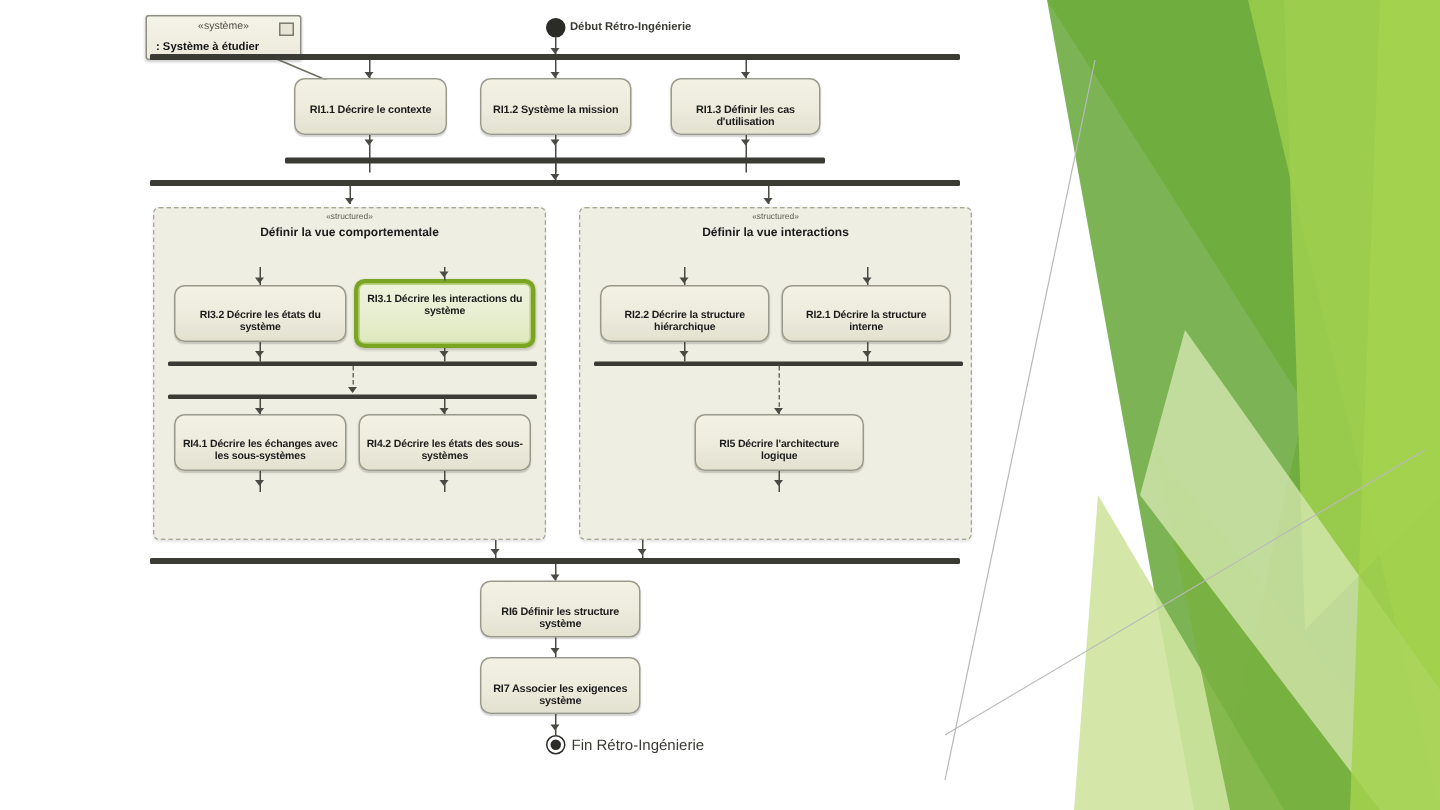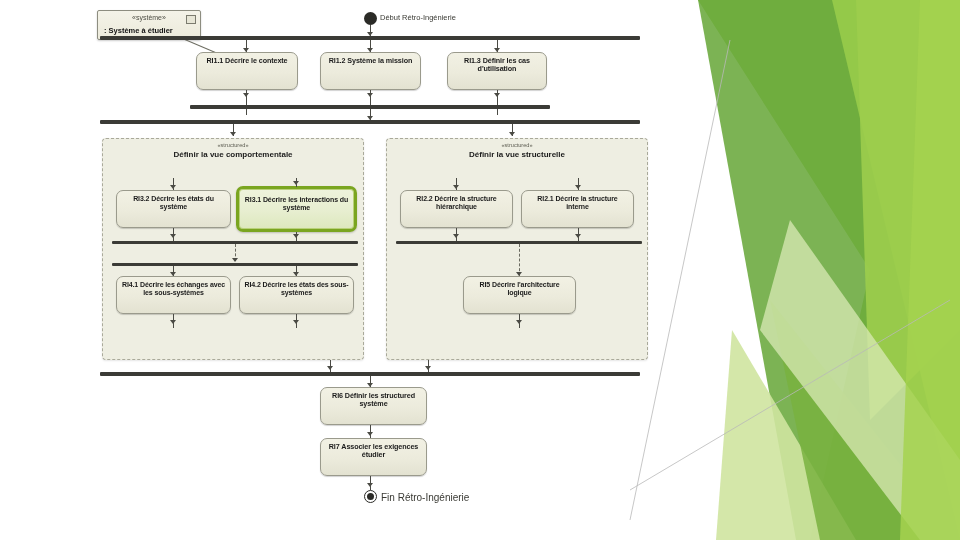--- a/index.html
+++ b/index.html
@@ -24,21 +24,21 @@
     border:1px solid #9a9a8c;
     border-radius:7px;
     background:linear-gradient(180deg,#f2f1e4 0%, #ecebdc 55%, #e3e2d1 100%);
     box-shadow:0 1px 1px rgba(0,0,0,0.18);
     color:#1b1b1b;
     font-weight:bold;
     text-align:center;
     display:flex;
     align-items:flex-start;
     justify-content:center;
-    padding-top:4px;
+    padding-top:16px;
     line-height:1.12;
     letter-spacing:-0.1px;
   }
   .node span{display:block;width:94%;}
 
   .node.highlight{
     border:3px solid #7aa520;
     background:linear-gradient(180deg,#eef3dc 0%, #e7eed0 55%, #dde8bd 100%);
     box-shadow:0 0 0 1px #b9d17a inset, 0 1px 2px rgba(0,0,0,0.2);
   }
@@ -147,21 +147,21 @@
     <div class="objbox" style="left:97px;top:10px;width:104px;height:30px;font-size:7px;">
       <div class="stereo">«système»</div>
       <div class="marker"></div>
       <div class="oname" style="font-size:7.5px;">: Système à étudier</div>
     </div>
 
     <div class="connector" style="left:185px;top:39px;width:62px;transform:rotate(23deg);"></div>
     <div class="arrow" style="left:242px;top:56px;transform:rotate(25deg);"></div>
 
     <div class="initial" style="left:364px;top:12px;"></div>
-    <div class="nodelabel" style="left:380px;top:13px;font-size:7.5px;">Début Rétro-Ingénierie</div>
+    <div class="nodelabel" style="left:380px;top:13px;font-size:7.5px;font-weight:bold;">Début Rétro-Ingénierie</div>
 
     <div class="edge v" style="left:370px;top:25px;height:11px;"></div>
     <div class="arrow" style="left:367px;top:32px;"></div>
 
     <div class="bar" style="left:100px;top:36px;width:540px;height:4px;"></div>
 
     <div class="edge v" style="left:246px;top:40px;height:12px;"></div>
     <div class="arrow" style="left:243px;top:48px;"></div>
     <div class="edge v" style="left:370px;top:40px;height:12px;"></div>
     <div class="arrow" style="left:367px;top:48px;"></div>
@@ -237,21 +237,21 @@
       <span>RI4.2 Décrire les états des sous-systèmes</span>
     </div>
 
     <div class="edge v" style="left:173px;top:314px;height:14px;"></div>
     <div class="arrow" style="left:170px;top:320px;"></div>
     <div class="edge v" style="left:296px;top:314px;height:14px;"></div>
     <div class="arrow" style="left:293px;top:320px;"></div>
 
     <div class="partition" style="left:386px;top:138px;width:262px;height:222px;">
       <div class="partition-stereo" style="font-size:5.6px;top:3px;">«structured»</div>
-      <div class="partition-title" style="font-size:8px;top:11px;">Définir la vue structurelle</div>
+      <div class="partition-title" style="font-size:8px;top:11px;">Définir la vue interactions</div>
     </div>
 
     <div class="node" style="left:400px;top:190px;width:113px;height:38px;font-size:7px;">
       <span>RI2.2 Décrire la structure hiérarchique</span>
     </div>
     <div class="node" style="left:521px;top:190px;width:113px;height:38px;font-size:7px;">
       <span>RI2.1 Décrire la structure interne</span>
     </div>
 
     <div class="edge v" style="left:456px;top:178px;height:12px;"></div>
@@ -279,28 +279,28 @@
     <div class="arrow" style="left:327px;top:366px;"></div>
     <div class="edge v" style="left:428px;top:360px;height:12px;"></div>
     <div class="arrow" style="left:425px;top:366px;"></div>
 
     <div class="bar" style="left:100px;top:372px;width:540px;height:4px;"></div>
 
     <div class="edge v" style="left:370px;top:376px;height:11px;"></div>
     <div class="arrow" style="left:367px;top:383px;"></div>
 
     <div class="node" style="left:320px;top:387px;width:107px;height:38px;font-size:7.2px;">
-      <span>RI6 Définir les structured système</span>
+      <span>RI6 Définir les structure système</span>
     </div>
 
     <div class="edge v" style="left:370px;top:425px;height:13px;"></div>
     <div class="arrow" style="left:367px;top:432px;"></div>
 
     <div class="node" style="left:320px;top:438px;width:107px;height:38px;font-size:7.2px;">
-      <span>RI7 Associer les exigences étudier</span>
+      <span>RI7 Associer les exigences système</span>
     </div>
 
     <div class="edge v" style="left:370px;top:476px;height:14px;"></div>
     <div class="arrow" style="left:367px;top:483px;"></div>
 
     <div class="final-outer" style="left:364px;top:490px;"></div>
     <div class="final-inner" style="left:367px;top:493px;"></div>
     <div class="nodelabel" style="left:381px;top:492px;font-size:10px;">Fin Rétro-Ingénierie</div>
 
   </div>

